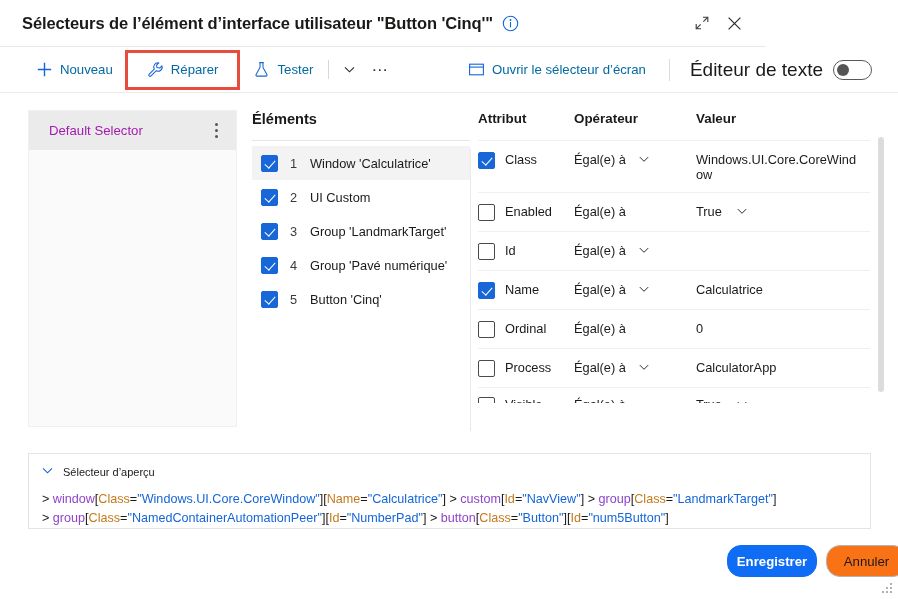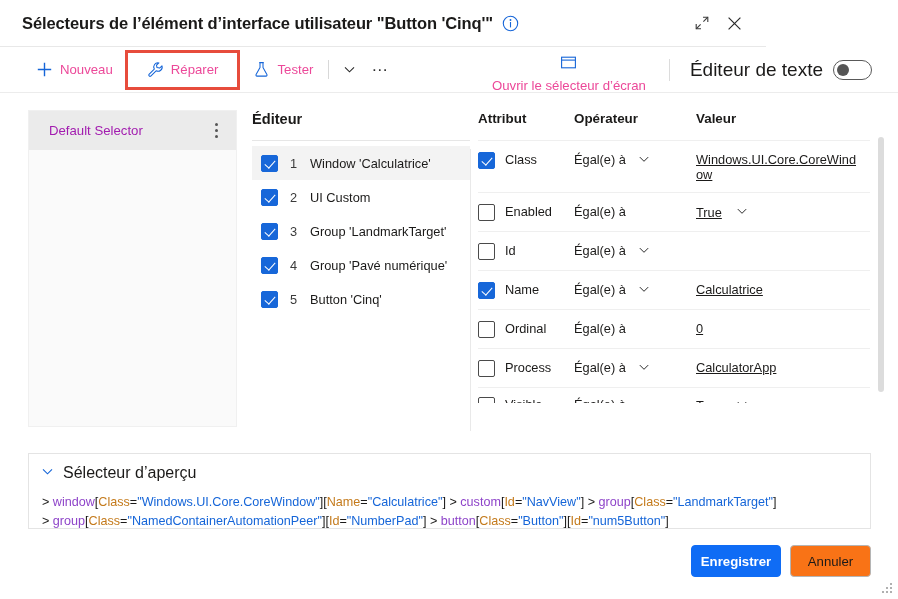--- a/index.html
+++ b/index.html
@@ -48,21 +48,21 @@
   
   .cmdbar {
     position: absolute; left: 0; top: 47px; width: 898px; height: 46px;
     display: flex; align-items: center;
     border-bottom: 1px solid #ececec;
     background: #ffffff;
   }
   .cmd {
     display: flex; align-items: center; gap: 7px;
     height: 32px; padding: 0 9px;
-    font-size: 13.2px; color: #ec4899;
+    font-size: 13.2px; color: #0369a1;
     cursor: default; white-space: nowrap;
   }
   .cmd .glyph { display: flex; align-items: center; justify-content: center; width: 17px; height: 17px; }
   #cmd-new { margin-left: 27px; }
   .cmd-highlight {
     position: relative;
     outline: 3px solid #e74c3c;
     outline-offset: 0px;
     padding: 0 19px;
     height: 34px;
@@ -77,21 +77,21 @@
     display: flex; align-items: center; justify-content: center;
     cursor: default;
   }
   .ellipsis-btn {
     width: 30px; height: 30px; margin-left: 2px;
     display: flex; align-items: center; justify-content: center;
     font-size: 17px; color: #2b2b2b; letter-spacing: 1.5px;
     cursor: default; padding-bottom: 7px;
   }
   .cmd-spacer { flex: 1; }
-  #cmd-screen { margin-right: 2px; flex-direction: column; }
+  #cmd-screen { margin-right: 2px; }
   .toggle-wrap {
     display: flex; align-items: center; gap: 10px;
     margin-right: 26px; margin-left: 10px;
     font-size: 19px; color: #1b1a19; white-space: nowrap;
   }
   .toggle {
     width: 39px; height: 20px; border-radius: 10px;
     border: 1px solid #595959; background: #ffffff;
     position: relative; cursor: default;
   }
@@ -189,21 +189,21 @@
     min-height: 36px;
     font-size: 12.8px; color: #1b1a19;
   }
   .attr-row:first-of-type { border-top: none; }
   .attr-cell-attr {
     width: 96px; display: flex; align-items: flex-start; gap: 10px;
   }
   .attr-cell-op {
     width: 122px; display: flex; align-items: flex-start; gap: 12px;
   }
-  .attr-cell-val { flex: 1; display: flex; align-items: flex-end; gap: 14px; text-decoration: underline; }
+  .attr-cell-val { flex: 1; display: flex; align-items: flex-start; gap: 14px; }
   .val-text { line-height: 15px; word-break: break-all; max-width: 160px; }
   .chev-sm { margin-top: 1px; flex: none; }
   .attr-row.clipped { overflow: hidden; height: 16px; min-height: 0; padding-top: 9px; padding-bottom: 0; }
 
   
   .attr-scroll {
     position: absolute; right: 14px; top: 44px;
     width: 6px; height: 286px;
     background: transparent;
   }
@@ -216,44 +216,44 @@
   
   .preview {
     position: absolute; left: 28px; top: 453px;
     width: 843px; height: 76px;
     border: 1px solid #e4e4e4;
     background: #ffffff;
   }
   .preview-head {
     display: flex; align-items: center; gap: 9px;
     padding: 10px 0 0 12px;
-    font-size: 16px; color: #1b1a19; cursor: default;
+    font-size: 11px; color: #1b1a19; cursor: default;
   }
   .selector-lines {
     padding: 11px 0 0 13px;
     font-size: 12.6px;
     line-height: 19px;
     white-space: nowrap;
   }
   .sel-line { display: block; }
   .s-gt { color: #1b1a19; }
   .s-tag { color: #8e44c9; }
   .s-attr { color: #c47a1b; }
   .s-punct { color: #1b1a19; }
   .s-str { color: #1565d8; }
 
   
   .footer {
     position: absolute; left: 0; top: 537px; width: 898px; height: 62px;
   }
   .btn {
     position: absolute; top: 8px;
-    height: 32px; border-radius: 4px;
+    height: 32px; border-radius: 14px;
     display: flex; align-items: center; justify-content: center;
-    font-size: 13.2px; cursor: default;
+    font-size: 13.2px; cursor: default; margin-left: 36px;
   }
   .btn-primary {
     left: 691px; width: 90px;
     background: #0f6cf5; color: #ffffff; border: 1px solid #0f6cf5;
     font-weight: 600;
   }
   .btn-secondary {
     left: 790px; width: 81px;
     background: #f97316; color: #1b1a19; border: 1px solid #b5b5b5;
   }
@@ -363,21 +363,21 @@
         <span class="sel-item-label">Default Selector</span>
         <span class="kebab">
           <i></i>
             <i></i>
             <i></i>
         </span>
       </div>
     </div>
 
     <div class="elements-col">
-      <div class="elements-head">Éditeur</div>
+      <div class="elements-head">Éléments</div>
       <div class="elements-rule"></div>
 
       <div class="el-row selected">
         <span class="cbx on"></span>
         <span class="el-num">1</span>
         <span class="el-label">Window 'Calculatrice'</span>
       </div>
       <div class="el-row">
         <span class="cbx on"></span>
         <span class="el-num">2</span>

